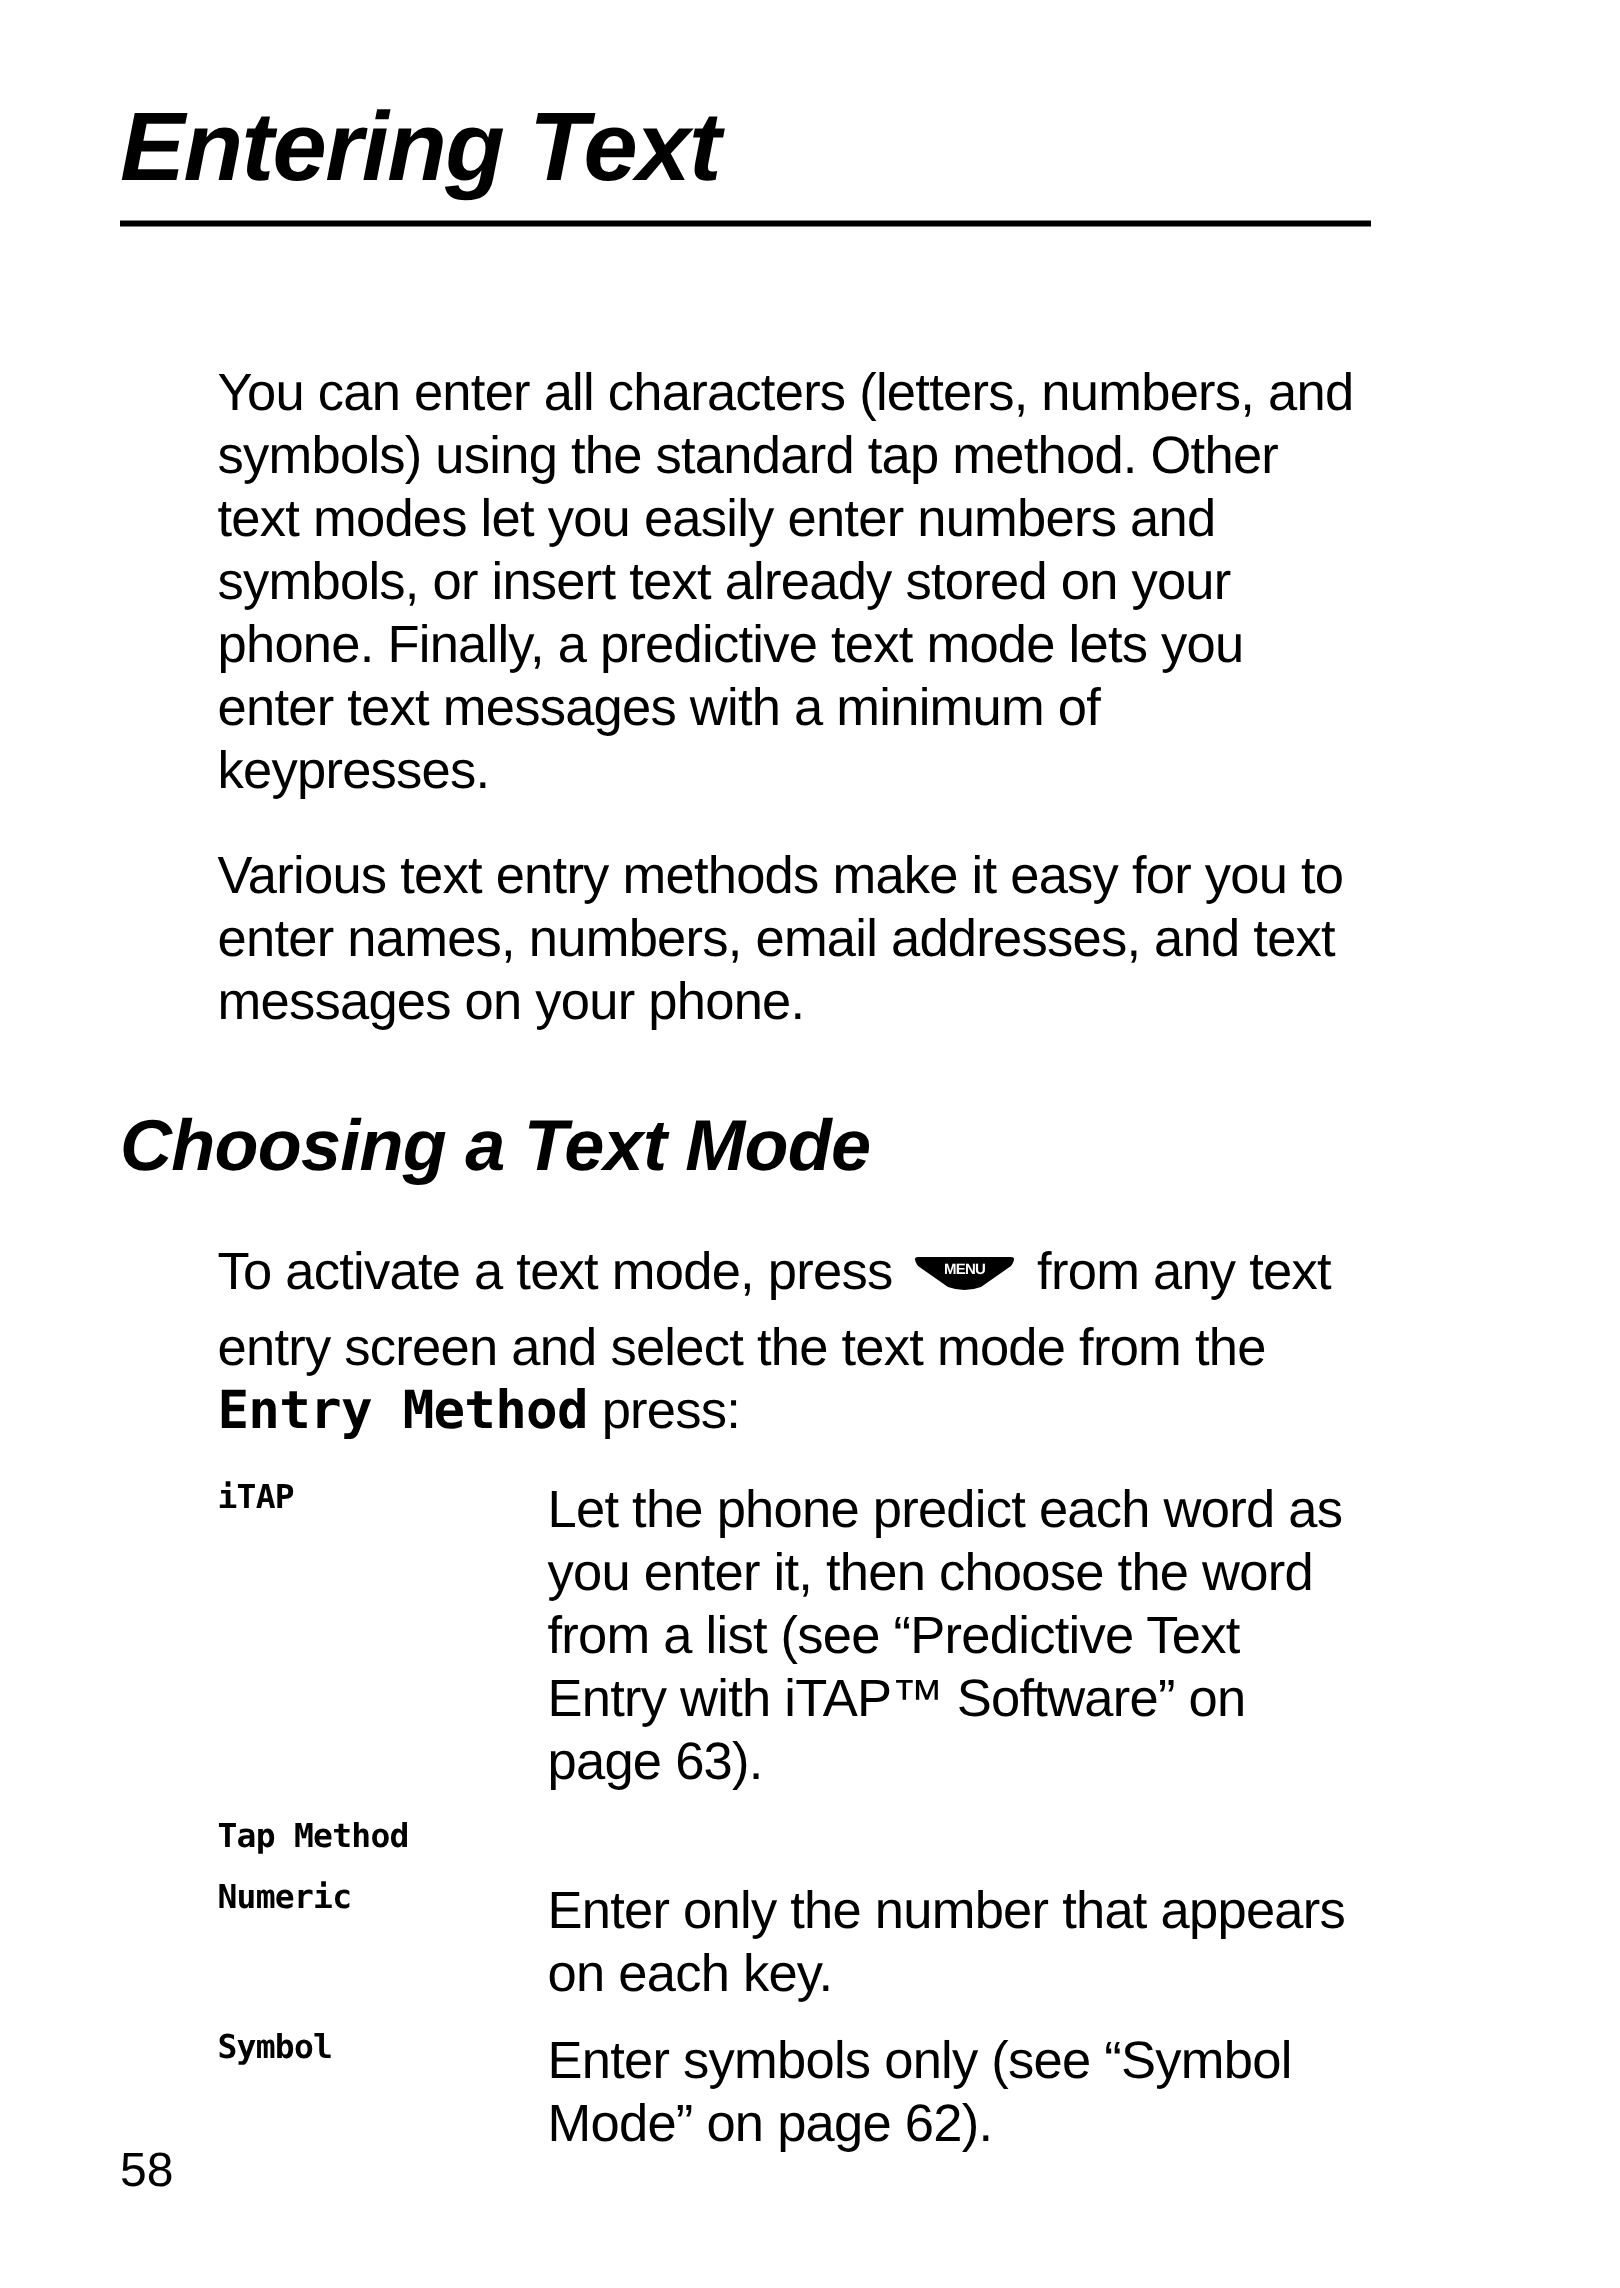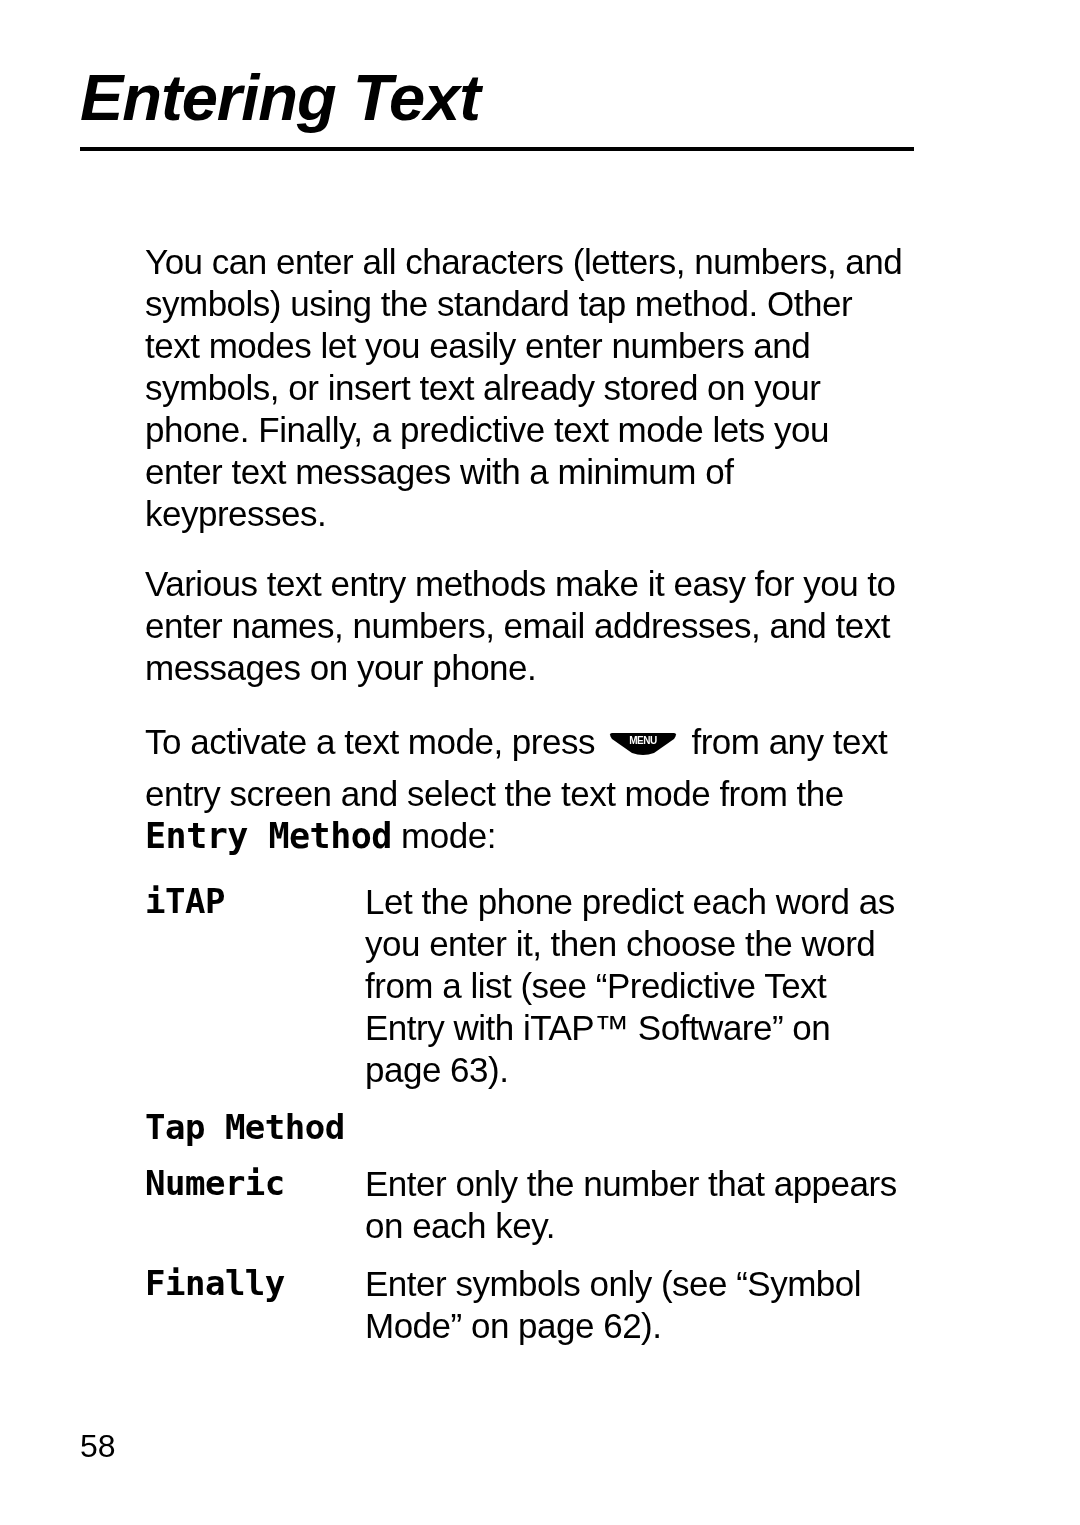--- a/index.html
+++ b/index.html
@@ -76,21 +76,21 @@
   }
   .mode-row {
     display: flex;
     align-items: flex-start;
     margin-bottom: 16px;
   }
   .mode-term {
     flex: 0 0 220px;
     font-family: "Andale Mono", "Lucida Console", Menlo, Consolas, monospace;
     font-weight: 700;
-    font-size: 34px;
+    font-size: 22px;
     letter-spacing: -0.5px;
   }
   .mode-desc {
     flex: 1 1 auto;
     font-size: 35px;
     line-height: 1.2;
     letter-spacing: -0.5px;
     font-weight: 400;
     font-stretch: condensed;
   }
@@ -108,48 +108,49 @@
 
 <div class="page">
 
   <h1 class="chapter-title">Entering Text</h1>
   <hr class="chapter-rule">
 
   <p class="intro">You can enter all characters (letters, numbers, and symbols) using the standard tap method. Other text modes let you easily enter numbers and symbols, or insert text already stored on your phone. Finally, a predictive text mode lets you enter text messages with a minimum of keypresses.</p>
 
   <p class="intro">Various text entry methods make it easy for you to enter names, numbers, email addresses, and text messages on your phone.</p>
 
+  <h2 class="section-heading">Choosing a Text Mode</h2>
 
   <p class="section-body">
     <span>To activate a text mode, press </span>
     <span class="menu-key">
       <svg viewBox="0 0 70 26" xmlns="http://www.w3.org/2000/svg" aria-hidden="true">
         <path d="M4 4 L66 4 Q70 4 66 10 L46 24 Q35 28 24 24 L4 10 Q0 4 4 4 Z" fill="#000"></path>
         <text x="35" y="15" text-anchor="middle" font-family="Arial, sans-serif" font-size="10" font-weight="700" fill="#fff">MENU</text>
       </svg>
     </span>
     <span> from any text entry screen and select the text mode from the </span>
     <span class="ui-label">Entry Method</span>
-    <span> mode:</span>
+    <span> press:</span>
   </p>
 
   <div class="mode-list">
     <div class="mode-row">
       <div class="mode-term">iTAP</div>
       <div class="mode-desc">Let the phone predict each word as you enter it, then choose the word from a list (see “Predictive Text Entry with iTAP™ Software” on page 63).</div>
     </div>
     <div class="mode-row">
       <div class="mode-term">Tap Method</div>
     </div>
     <div class="mode-row">
       <div class="mode-term">Numeric</div>
       <div class="mode-desc">Enter only the number that appears on each key.</div>
     </div>
     <div class="mode-row">
-      <div class="mode-term">Finally</div>
+      <div class="mode-term">Symbol</div>
       <div class="mode-desc">Enter symbols only (see “Symbol Mode” on page 62).</div>
     </div>
 
   </div>
 
   <div class="page-number">58</div>
 
 </div>
 
 </body></html>

